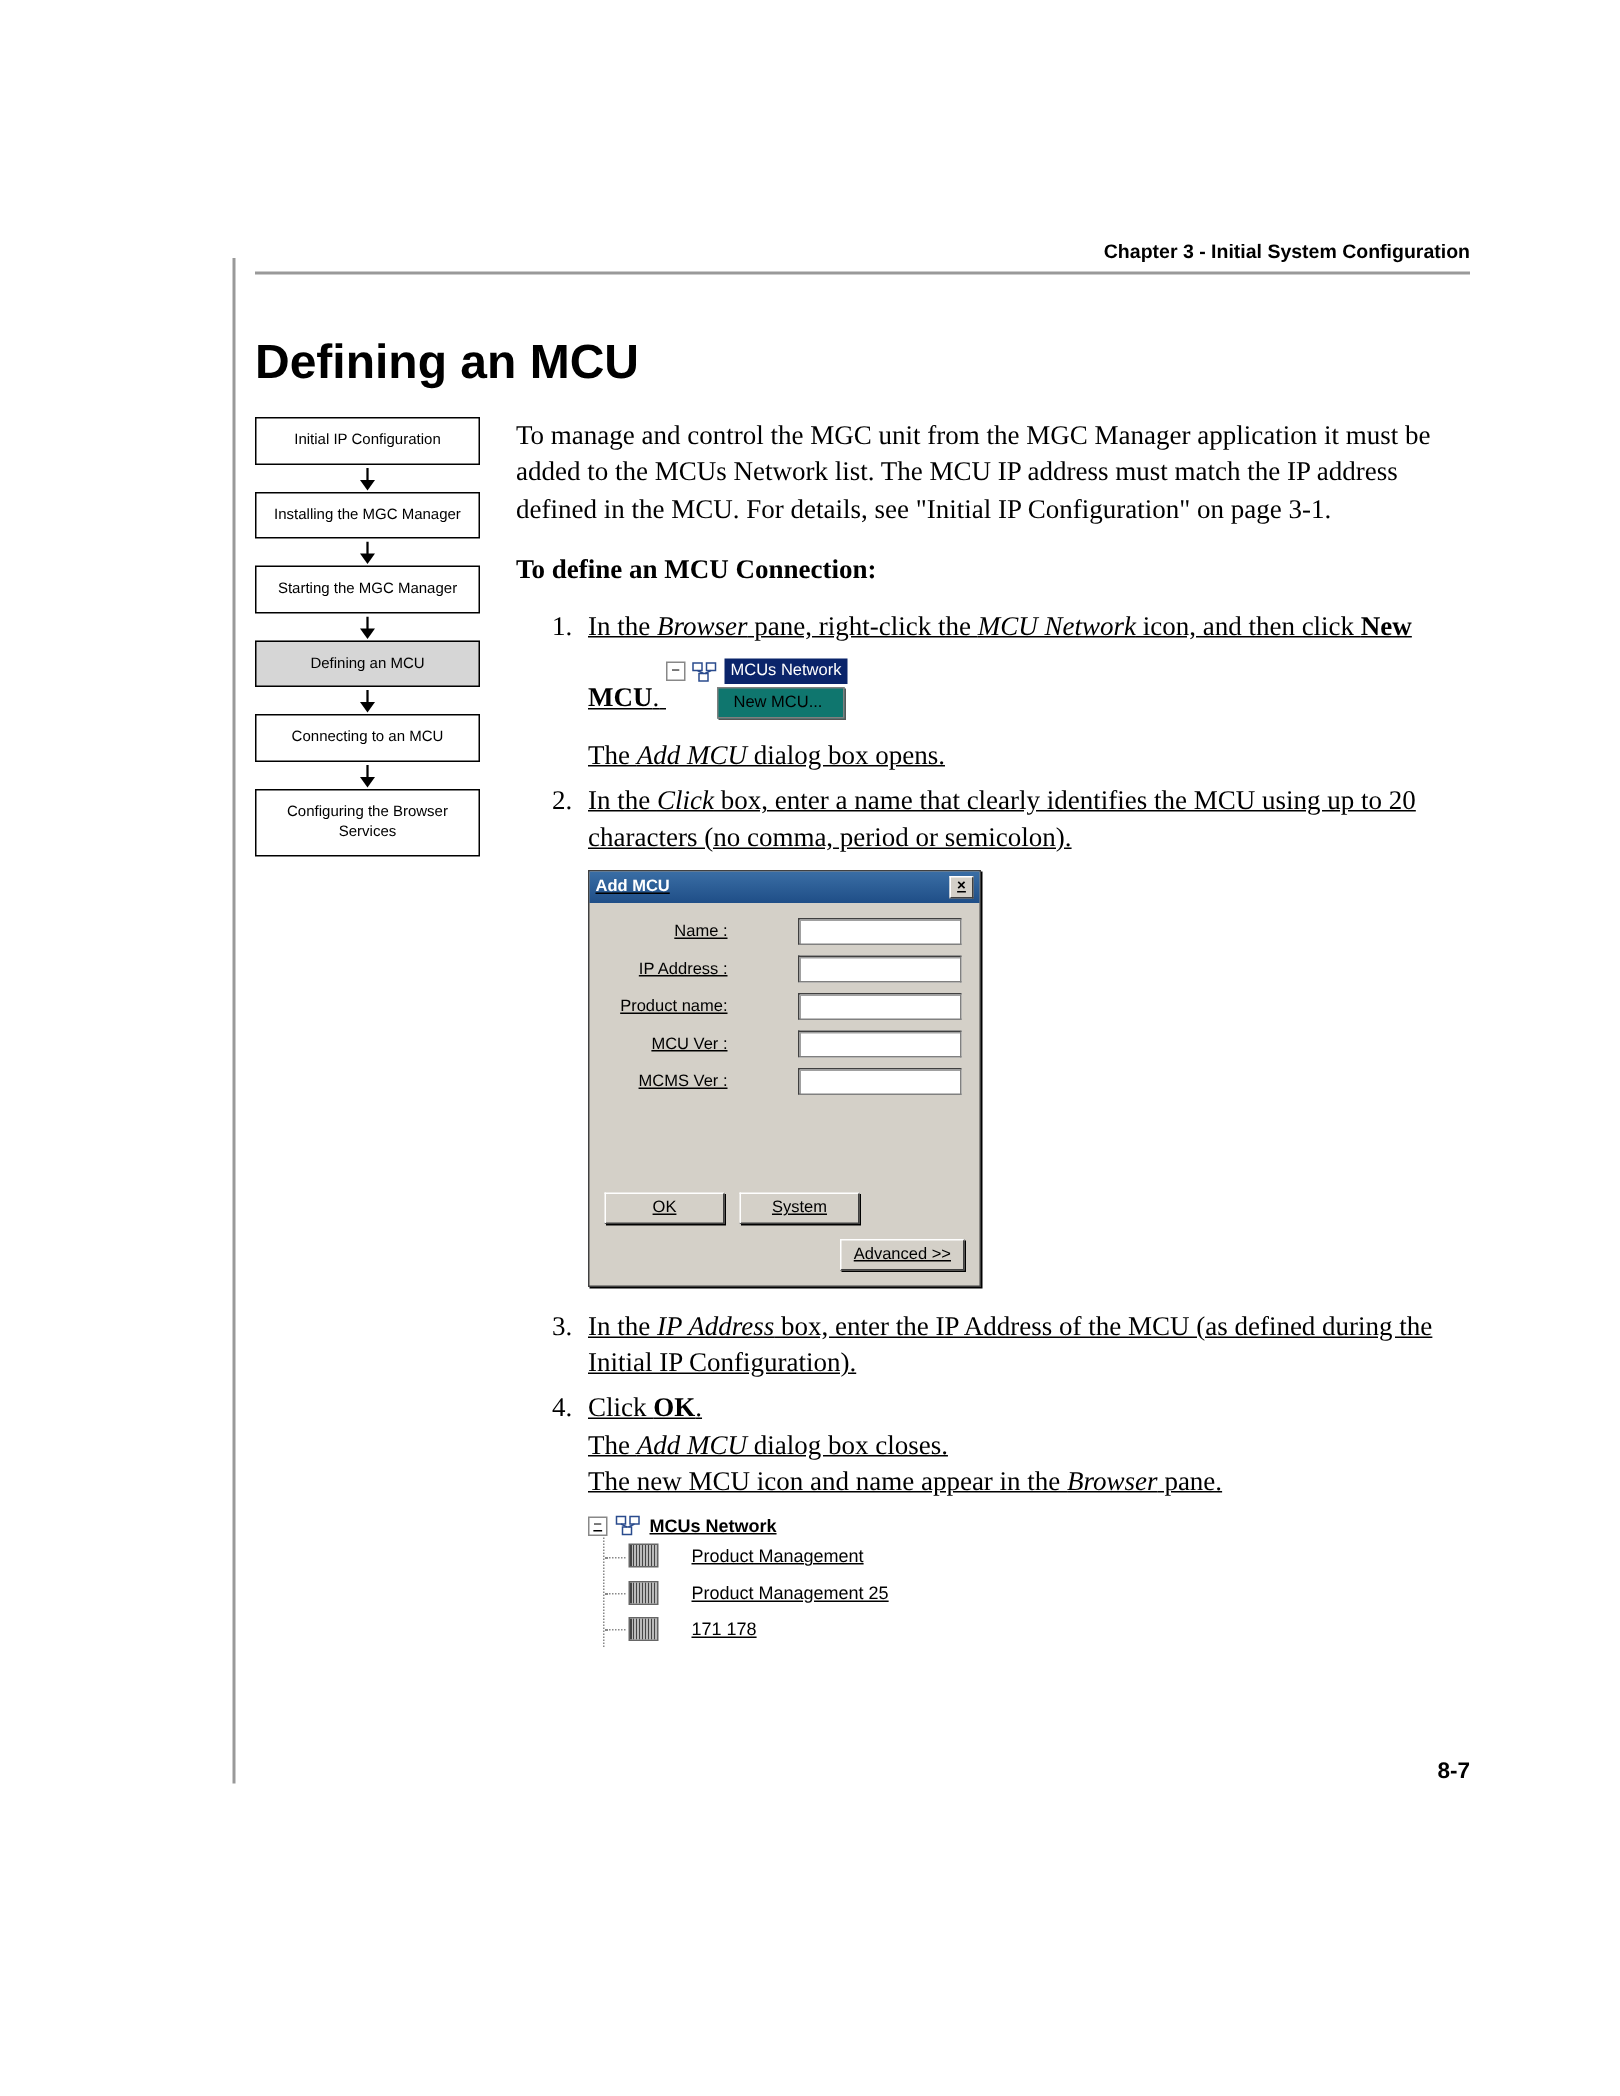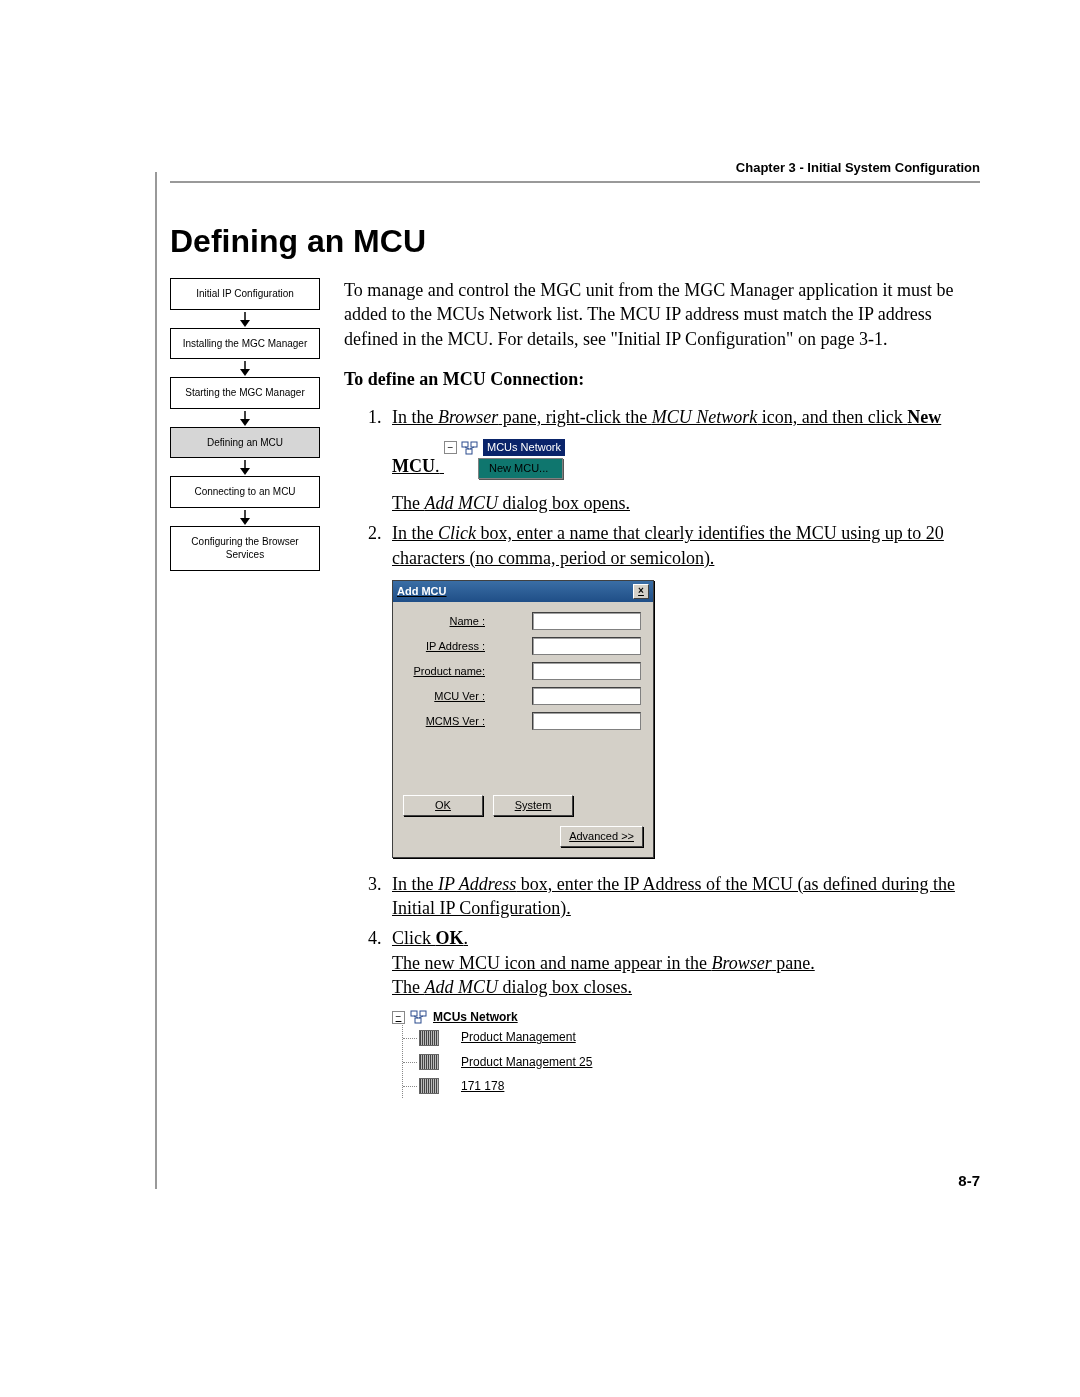--- a/index.html
+++ b/index.html
@@ -206,21 +206,21 @@
   }
   .tree-root {
     display:flex; align-items:center; gap:5px;
   }
   .tree-children {
     margin-left: 10px;
     border-left: 1px dotted #888;
     padding-left: 0;
   }
   .tree-item {
-    display:flex; align-items:flex-end; gap:6px;
+    display:flex; align-items:flex-start; gap:6px;
     padding: 4px 0 4px 0;
     position:relative;
   }
   .tree-item::before {
     content:"";
     position:absolute;
     left:0; top:50%;
     width:14px; border-top:1px dotted #888;
   }
   .tree-item > * { margin-left: 16px; }
@@ -364,24 +364,24 @@
           </div>
         </li>
 
         <li>
           <span>In the </span><span class="italic">IP Address</span><span> box, enter the IP Address of the MCU (as defined during the Initial IP Configuration).</span>
         </li>
 
         <li>
           <span>Click </span><span class="bold">OK</span><span>.</span>
           <div>
+            <span>The </span><span class="italic">Add MCU</span><span> dialog box closes.</span>
+          </div>
+          <div>
             <span>The new MCU icon and name appear in the </span><span class="italic">Browser</span><span> pane.</span>
-          </div>
-          <div>
-            <span>The </span><span class="italic">Add MCU</span><span> dialog box closes.</span>
           </div>
 
           
           <div class="tree-shot">
             <div class="tree-root">
               <span class="tree-toggle">−</span>
               <span class="net-icon">
                 <svg width="18" height="14">
                     <rect x="1" y="1" width="6" height="5" fill="#fff" stroke="#2a4b8d"></rect>
                     <rect x="10" y="1" width="6" height="5" fill="#fff" stroke="#2a4b8d"></rect>

